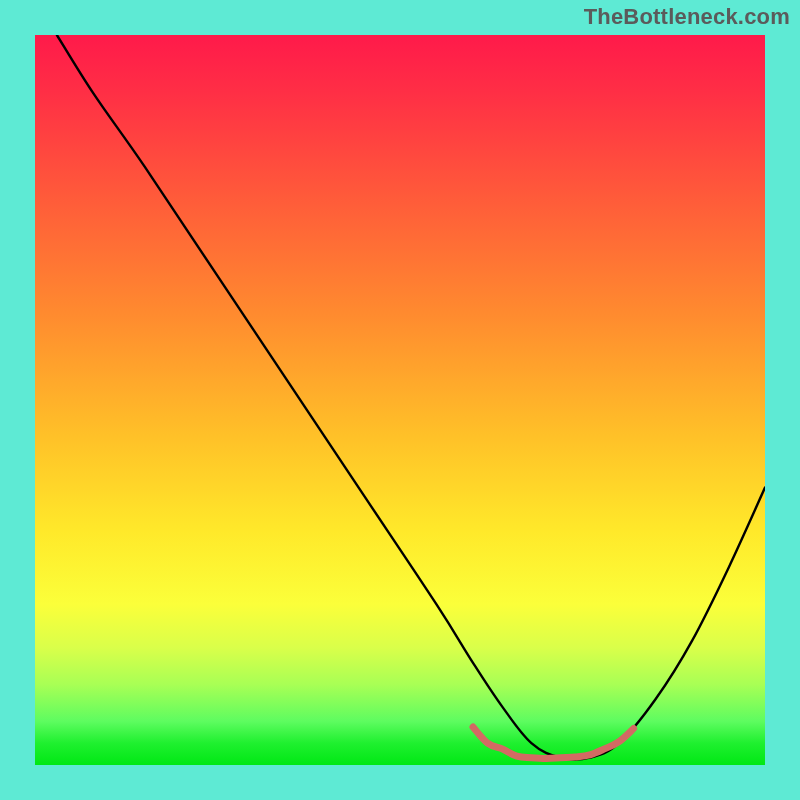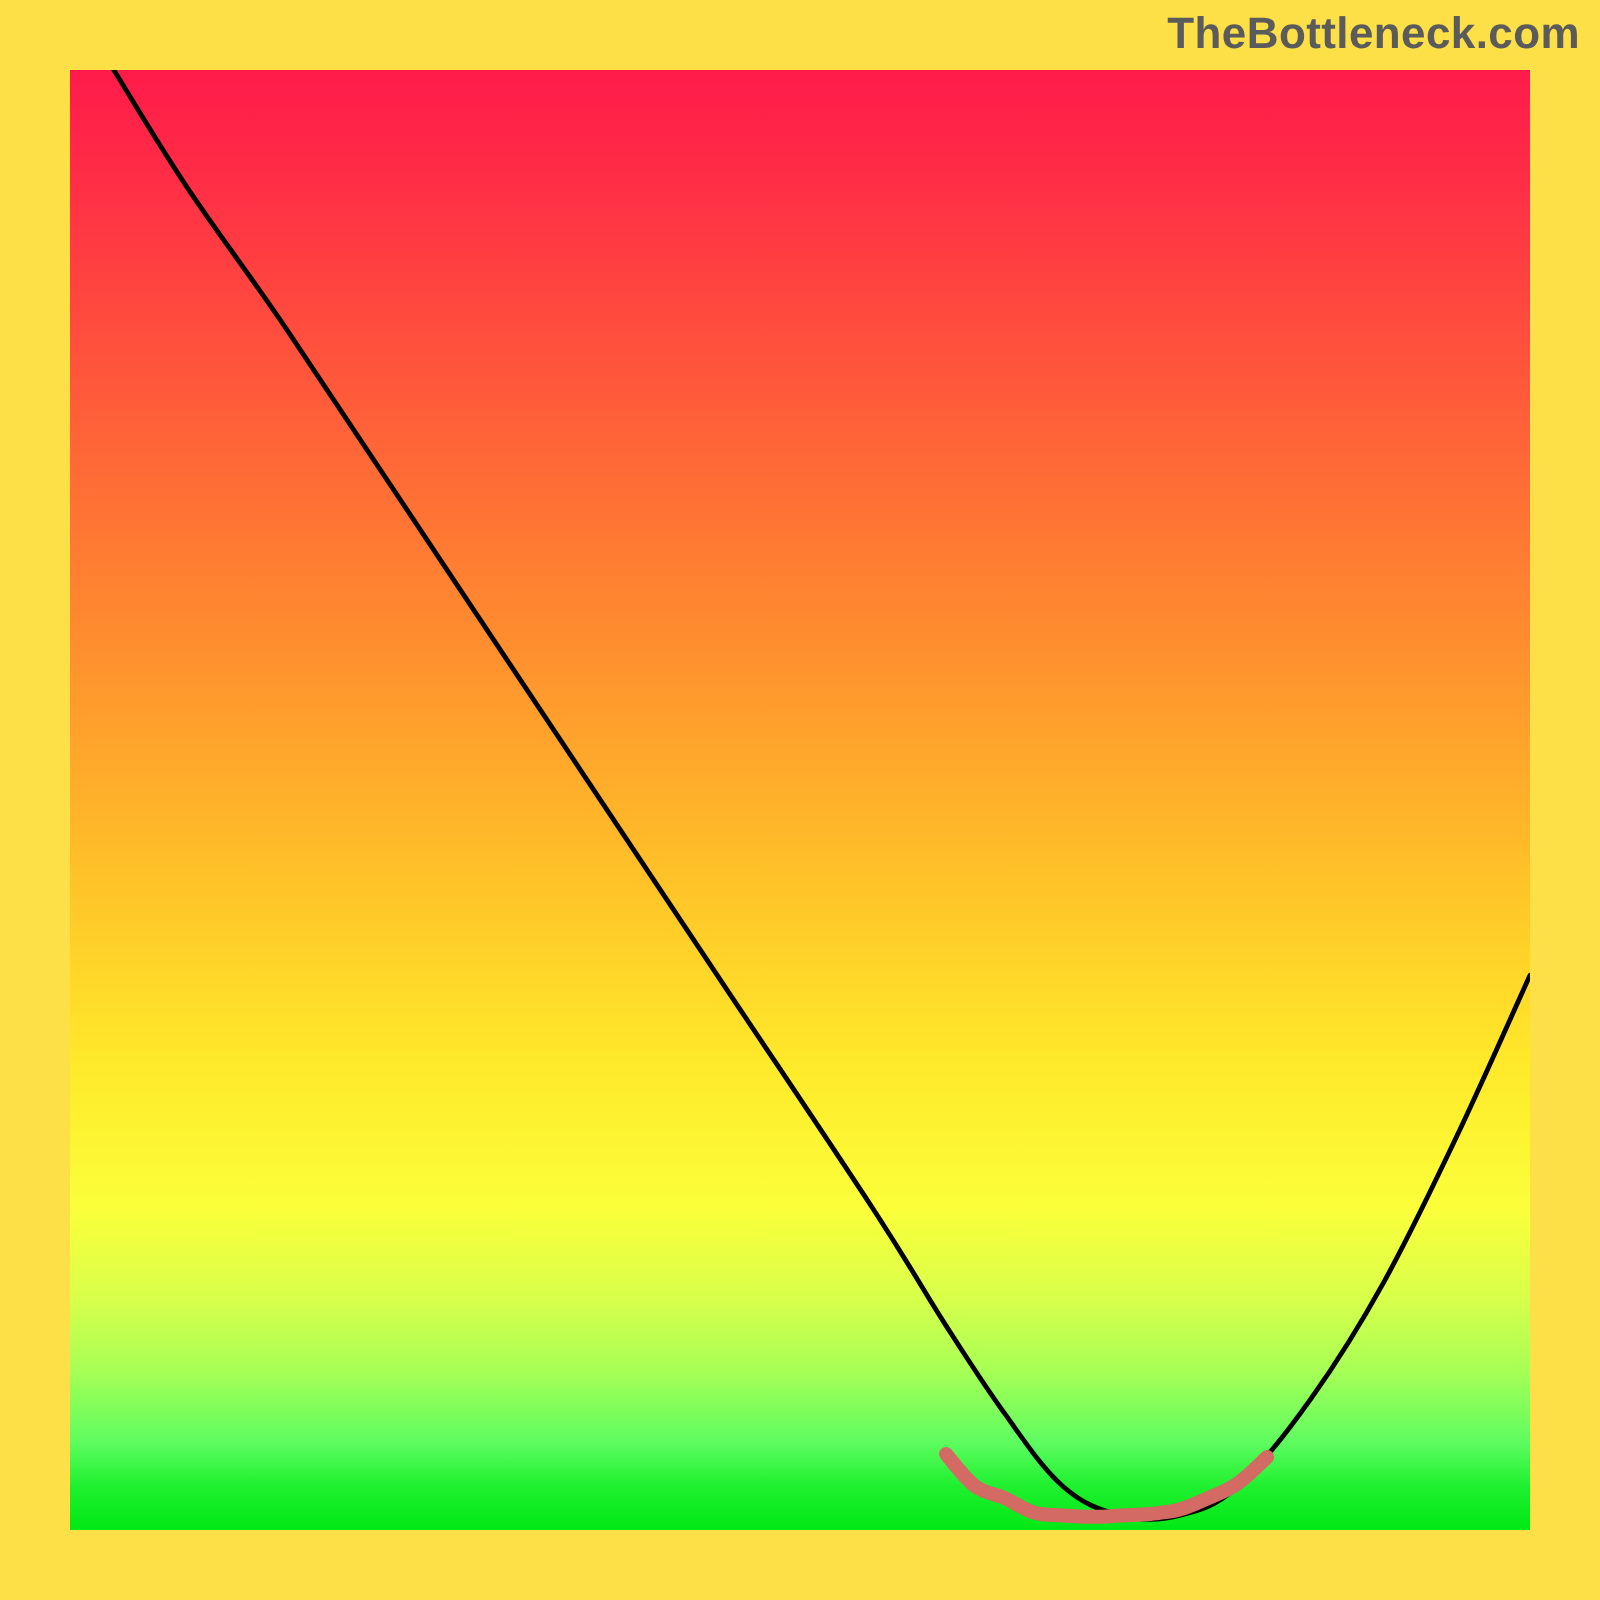--- a/index.html
+++ b/index.html
@@ -8,21 +8,21 @@
     width: 800px;
     height: 800px;
     background: #000000;
     overflow: hidden;
     font-family: Arial, Helvetica, sans-serif;
   }
   .frame {
     position: relative;
     width: 800px;
     height: 800px;
-    background: #fde047;
+    background: #5eead4;
   }
   .watermark {
     position: absolute;
     top: 4px;
     right: 10px;
     color: #5b5b5b;
     font-size: 22px;
     font-weight: 600;
     letter-spacing: 0.2px;
     z-index: 10;

